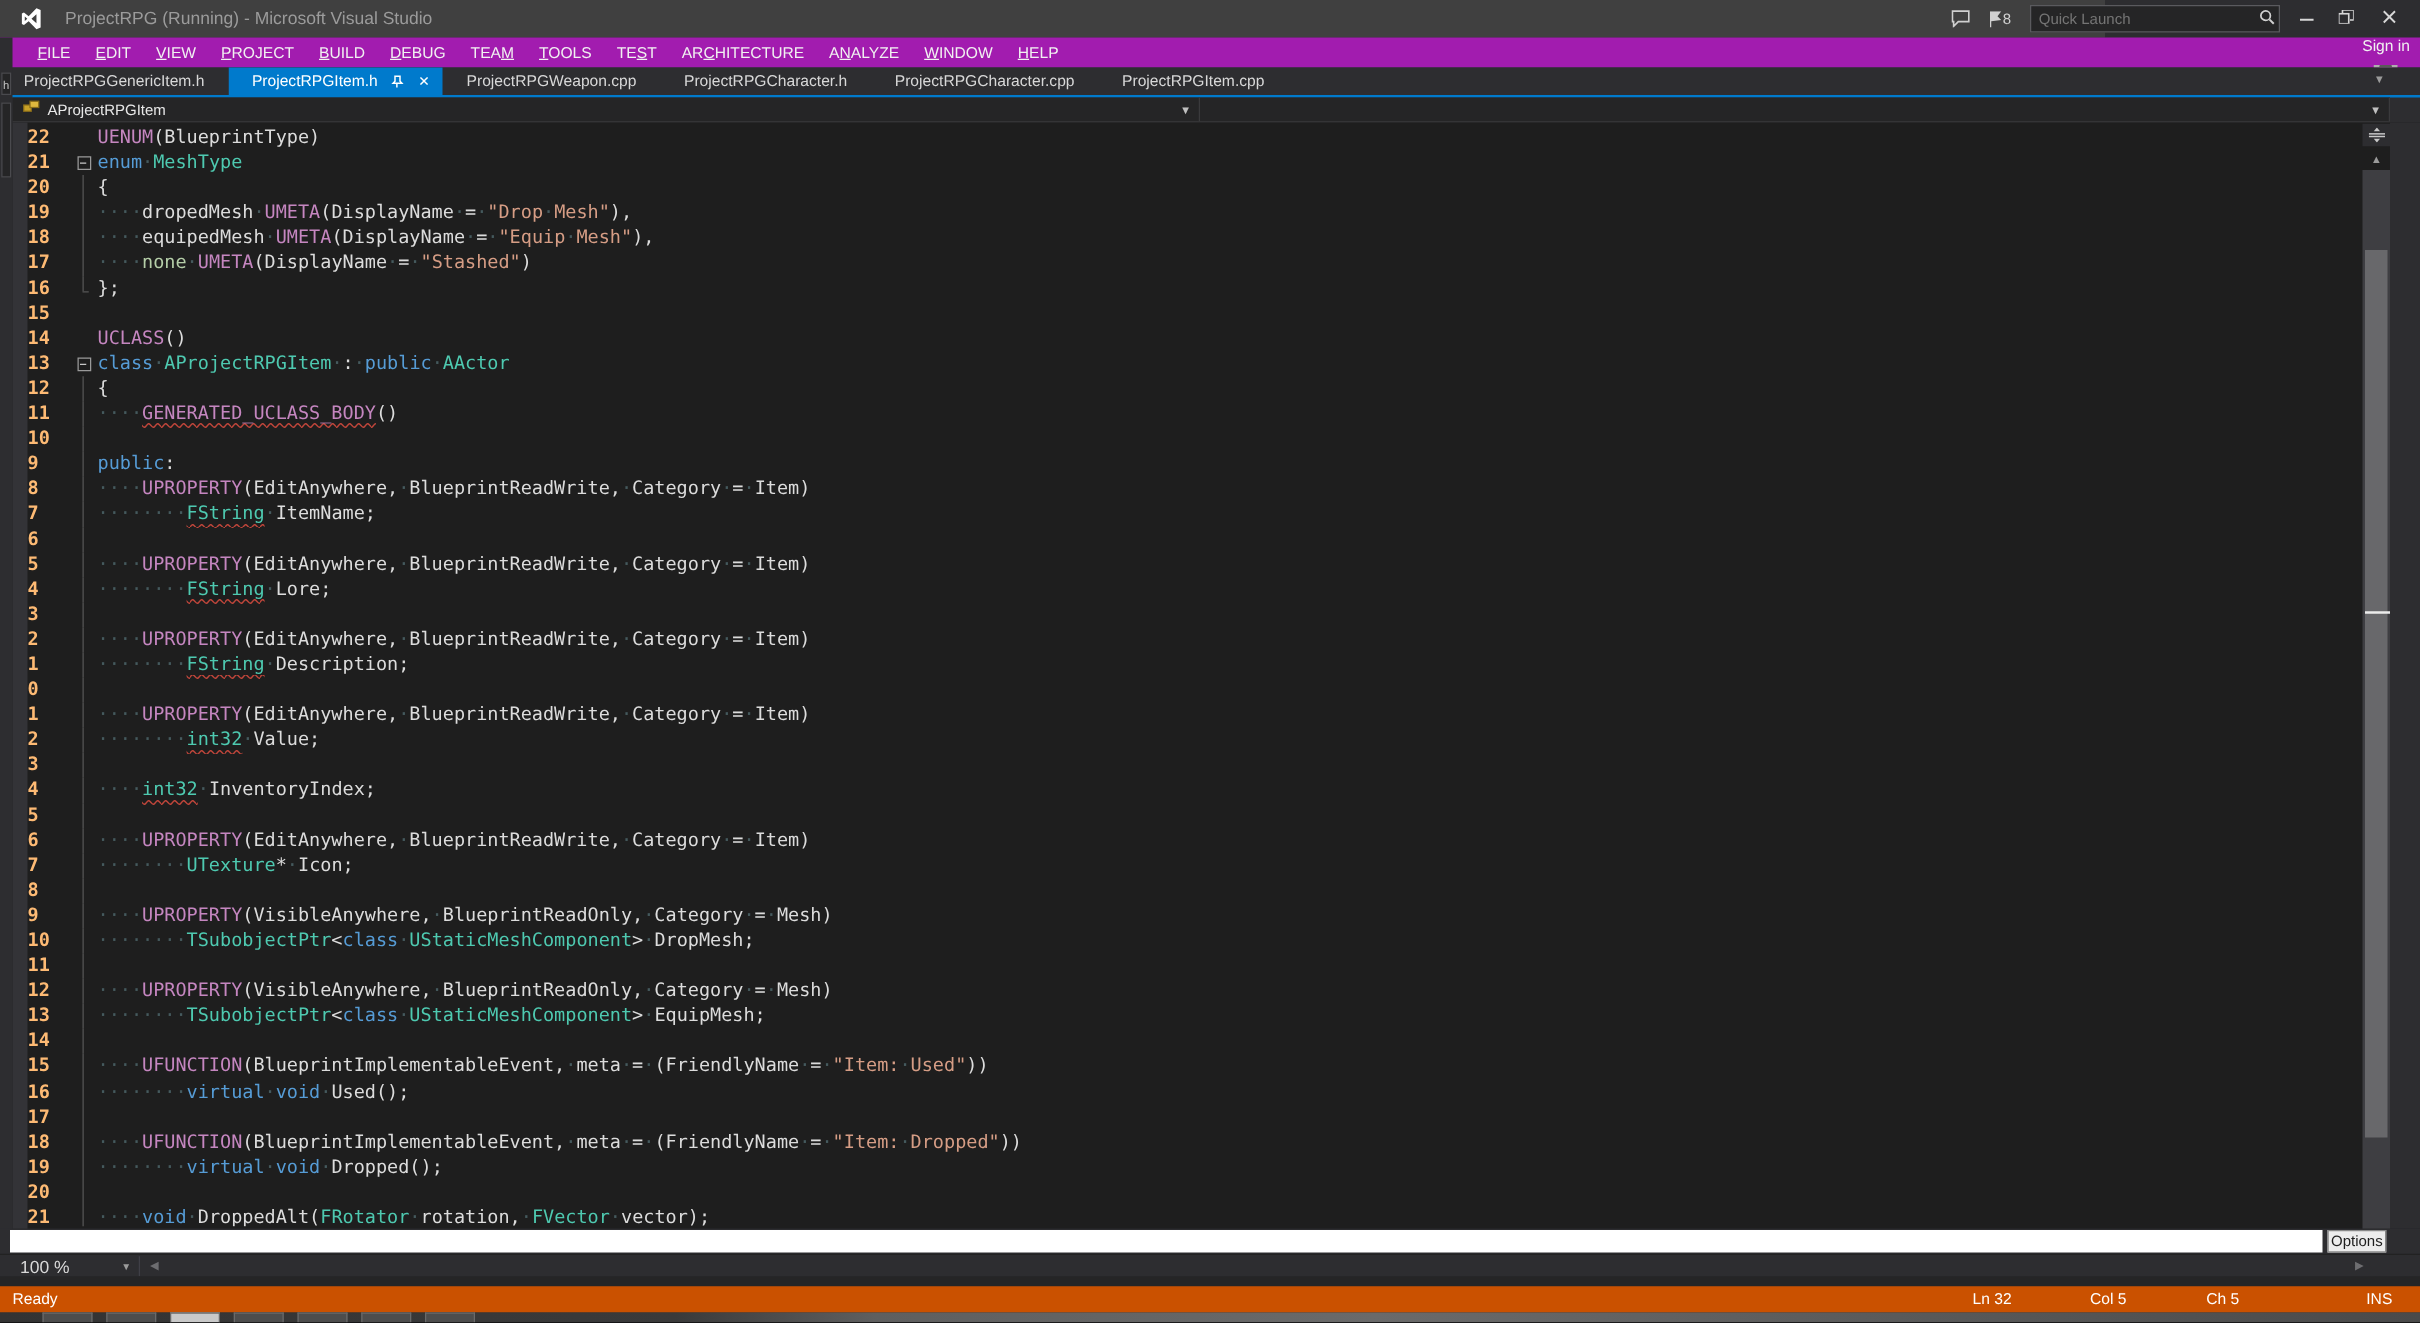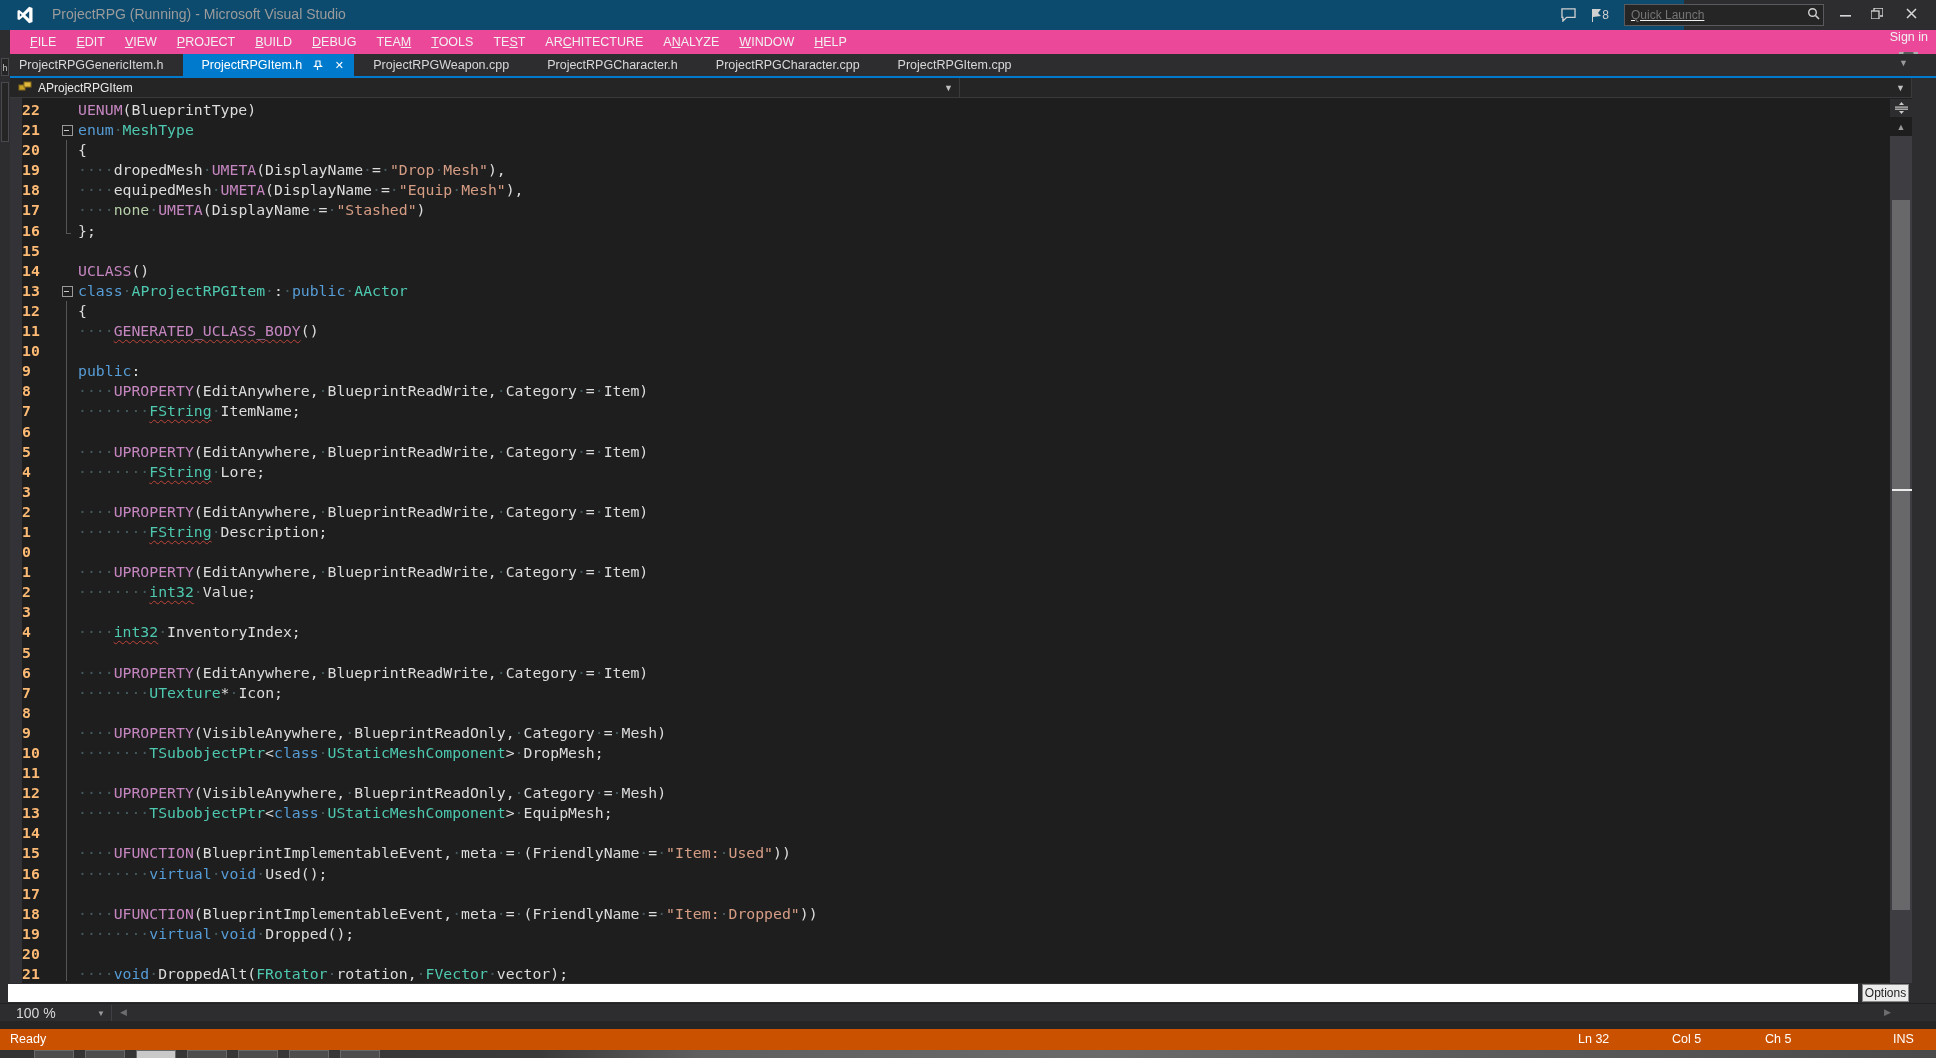--- a/index.html
+++ b/index.html
@@ -1,34 +1,34 @@
 <!DOCTYPE html>
 <html><head>
 <meta charset="utf-8">
 <style>
   html,body{margin:0;padding:0;background:#000;}
   *{box-sizing:border-box;}
   #screen{position:relative;width:1936px;height:1058px;background:#2d2d30;overflow:hidden;
           font-family:"Liberation Sans",sans-serif;color:#f1f1f1;}
 
   
-  .title-bar{position:absolute;left:0;top:0;width:1684px;height:30px;background:#0c4a6e;}
+  .title-bar{position:absolute;left:0;top:0;width:1684px;height:30px;background:#404040;}
   .vs-logo{position:absolute;left:14px;top:5px;width:22px;height:20px;fill:#fff;}
   .title-text{position:absolute;left:52px;top:6px;font-size:14px;color:#9b9b9b;white-space:nowrap;}
   .tb-ico{position:absolute;top:4px;width:24px;height:22px;display:flex;align-items:center;justify-content:center;color:#d0d0d0;font-size:13px;}
   .feedback{left:1556px;}
   .flag{left:1588px;color:#d0d0d0;font-size:12px;}
-  .quick-launch{position:absolute;left:1624px;top:4px;width:200px;height:22px;background:#252526;border:1px solid #5a5a5e;display:flex;align-items:center;text-decoration:underline;}
+  .quick-launch{position:absolute;left:1624px;top:4px;width:200px;height:22px;background:#252526;border:1px solid #5a5a5e;display:flex;align-items:center;}
   .quick-launch input{flex:1;background:transparent;border:0;outline:0;color:#999;font-size:12px;padding:0 6px;font-family:"Liberation Sans",sans-serif;}
   .ql-search{width:20px;color:#d0d0d0;font-size:13px;text-align:center;}
   .win-btn{position:absolute;top:0;width:30px;height:26px;display:flex;align-items:center;justify-content:center;color:#d7d7d7;font-size:13px;}
   .btn-min{left:1830px;} .btn-restore{left:1862px;} .btn-close{left:1896px;}
 
   
-  .menu-bar{position:absolute;left:0;top:30px;width:1936px;height:24px;background:#ec4899;display:flex;align-items:center;padding-left:20px;font-size:12.5px;}
+  .menu-bar{position:absolute;left:0;top:30px;width:1936px;height:24px;background:#a21caf;display:flex;align-items:center;padding-left:20px;font-size:12.5px;}
   .menu-item{padding:3px 10px;color:#f1f1f1;white-space:nowrap;cursor:default;}
   .menu-item u{text-decoration:underline;}
   .signin-area{position:absolute;right:8px;top:0;height:24px;display:flex;align-items:center;gap:8px;flex-direction:column;}
   .signin-label{font-size:12.5px;color:#f1f1f1;}
   .avatar{width:19px;height:19px;background:#aeaeae;display:flex;align-items:flex-end;justify-content:center;overflow:hidden;}
   .avatar svg{width:13px;height:13px;fill:#5a5a5a;}
 
   
   .tab-bar{position:absolute;left:0;top:54px;width:1936px;height:22px;background:#2d2d30;}
   .tab-strip{display:flex;height:22px;align-items:stretch;}

